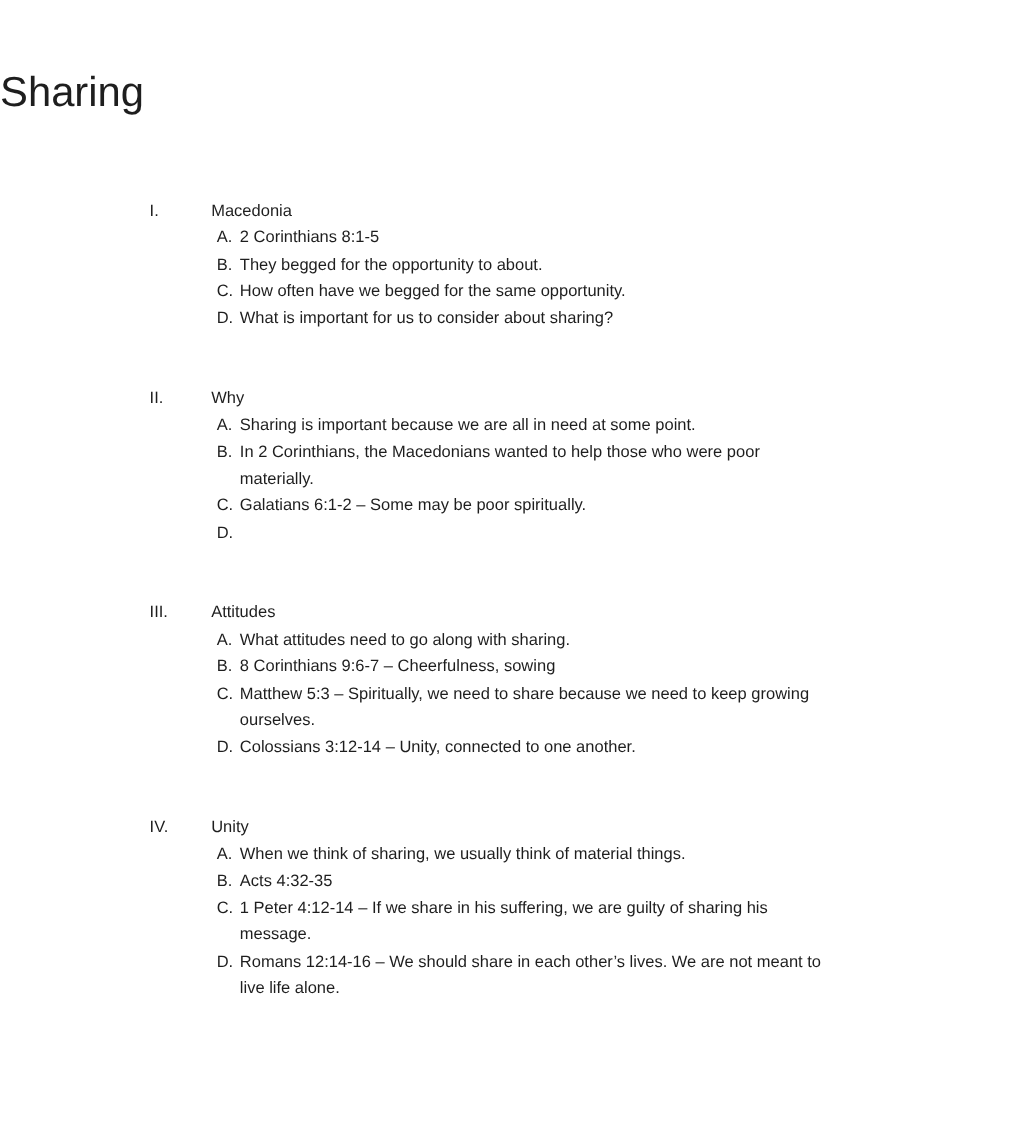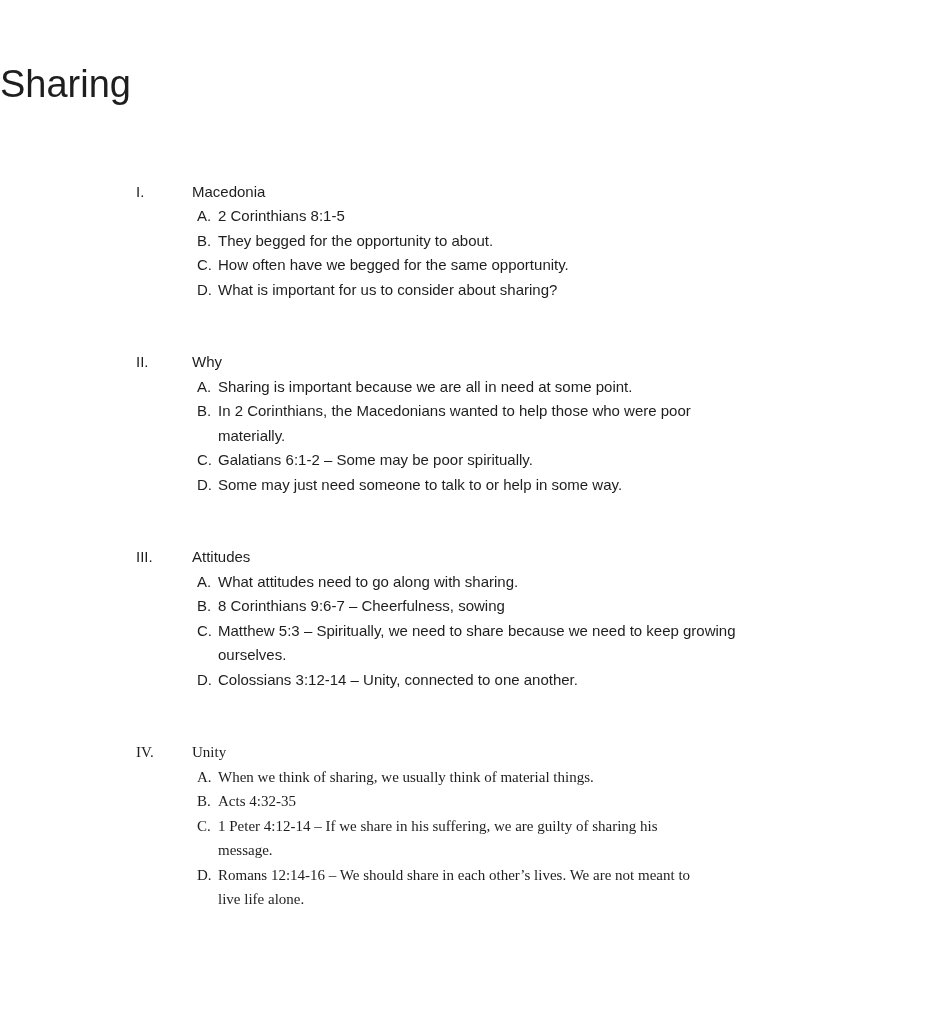--- a/index.html
+++ b/index.html
@@ -29,21 +29,20 @@
     margin-left: 136px;
     margin-right: 40px;
     font-size: 15px;
     line-height: 24.5px;
   }
   .section {
     margin-bottom: 48px;
   }
   .section:last-child {
     margin-bottom: 0;
-    font-family: Liberation Serif, serif;
   }
   .section-header {
     display: flex;
     align-items: flex-start;
   }
   .numeral {
     flex: 0 0 56px;
     width: 56px;
   }
   .items {
@@ -110,21 +109,20 @@
           <span class="letter">B.</span>
           <span class="item-text">In 2 Corinthians, the Macedonians wanted to help those who were poor
 materially.</span>
         </div>
         <div class="item">
           <span class="letter">C.</span>
           <span class="item-text">Galatians 6:1-2 – Some may be poor spiritually.</span>
         </div>
         <div class="item">
           <span class="letter">D.</span>
-          <span class="item-text">Some may just need someone to talk to or help in some way.</span>
         </div>
       </div>
     </div>
 
     <div class="section">
       <div class="section-header">
         <span class="numeral">III.</span>
         <span class="section-title">Attitudes</span>
       </div>
       <div class="items">

